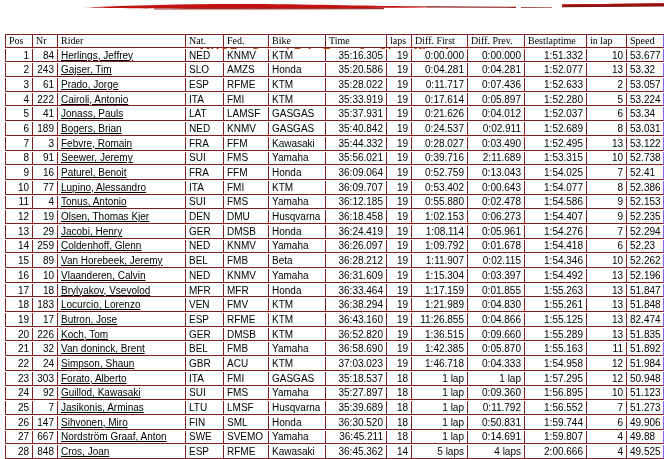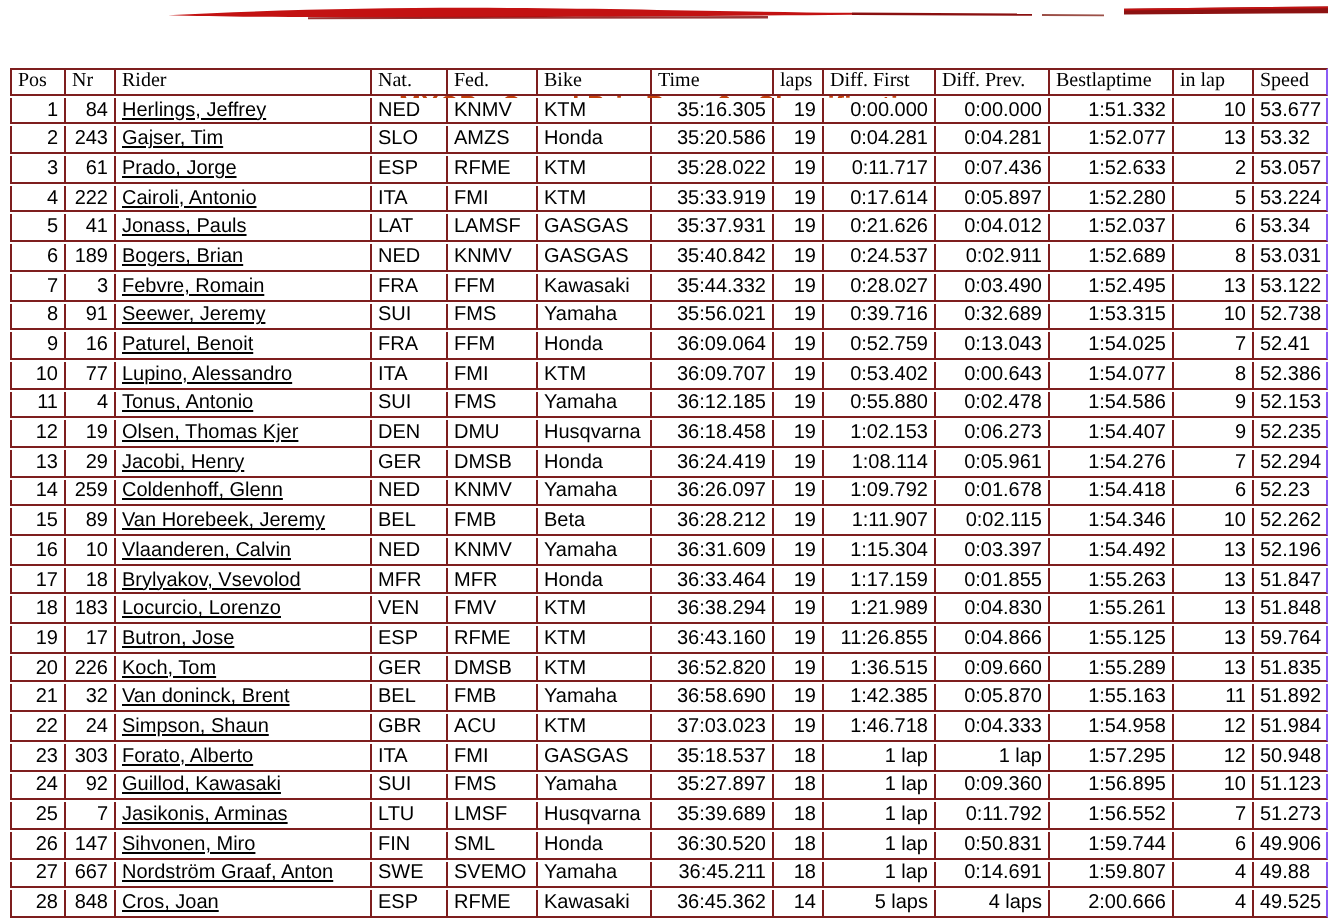--- a/index.html
+++ b/index.html
@@ -227,21 +227,21 @@
         <tr>
           <td class="al-r">8</td>
           <td class="al-r">91</td>
           <td class="al-l rider"><span>Seewer, Jeremy</span></td>
           <td class="al-l">SUI</td>
           <td class="al-l">FMS</td>
           <td class="al-l">Yamaha</td>
           <td class="al-r">35:56.021</td>
           <td class="al-r">19</td>
           <td class="al-r">0:39.716</td>
-          <td class="al-r">0:32.689</td>
+          <td class="al-r">2:11.689</td>
           <td class="al-r">1:53.315</td>
           <td class="al-r">10</td>
           <td class="al-l">52.738</td>
         </tr>
         <tr>
           <td class="al-r">9</td>
           <td class="al-r">16</td>
           <td class="al-l rider"><span>Paturel, Benoit</span></td>
           <td class="al-l">FRA</td>
           <td class="al-l">FFM</td>
@@ -395,21 +395,21 @@
           <td class="al-l rider"><span>Butron, Jose</span></td>
           <td class="al-l">ESP</td>
           <td class="al-l">RFME</td>
           <td class="al-l">KTM</td>
           <td class="al-r">36:43.160</td>
           <td class="al-r">19</td>
           <td class="al-r">11:26.855</td>
           <td class="al-r">0:04.866</td>
           <td class="al-r">1:55.125</td>
           <td class="al-r">13</td>
-          <td class="al-l">59.764</td>
+          <td class="al-l">82.474</td>
         </tr>
         <tr>
           <td class="al-r">20</td>
           <td class="al-r">226</td>
           <td class="al-l rider"><span>Koch, Tom</span></td>
           <td class="al-l">GER</td>
           <td class="al-l">DMSB</td>
           <td class="al-l">KTM</td>
           <td class="al-r">36:52.820</td>
           <td class="al-r">19</td>

